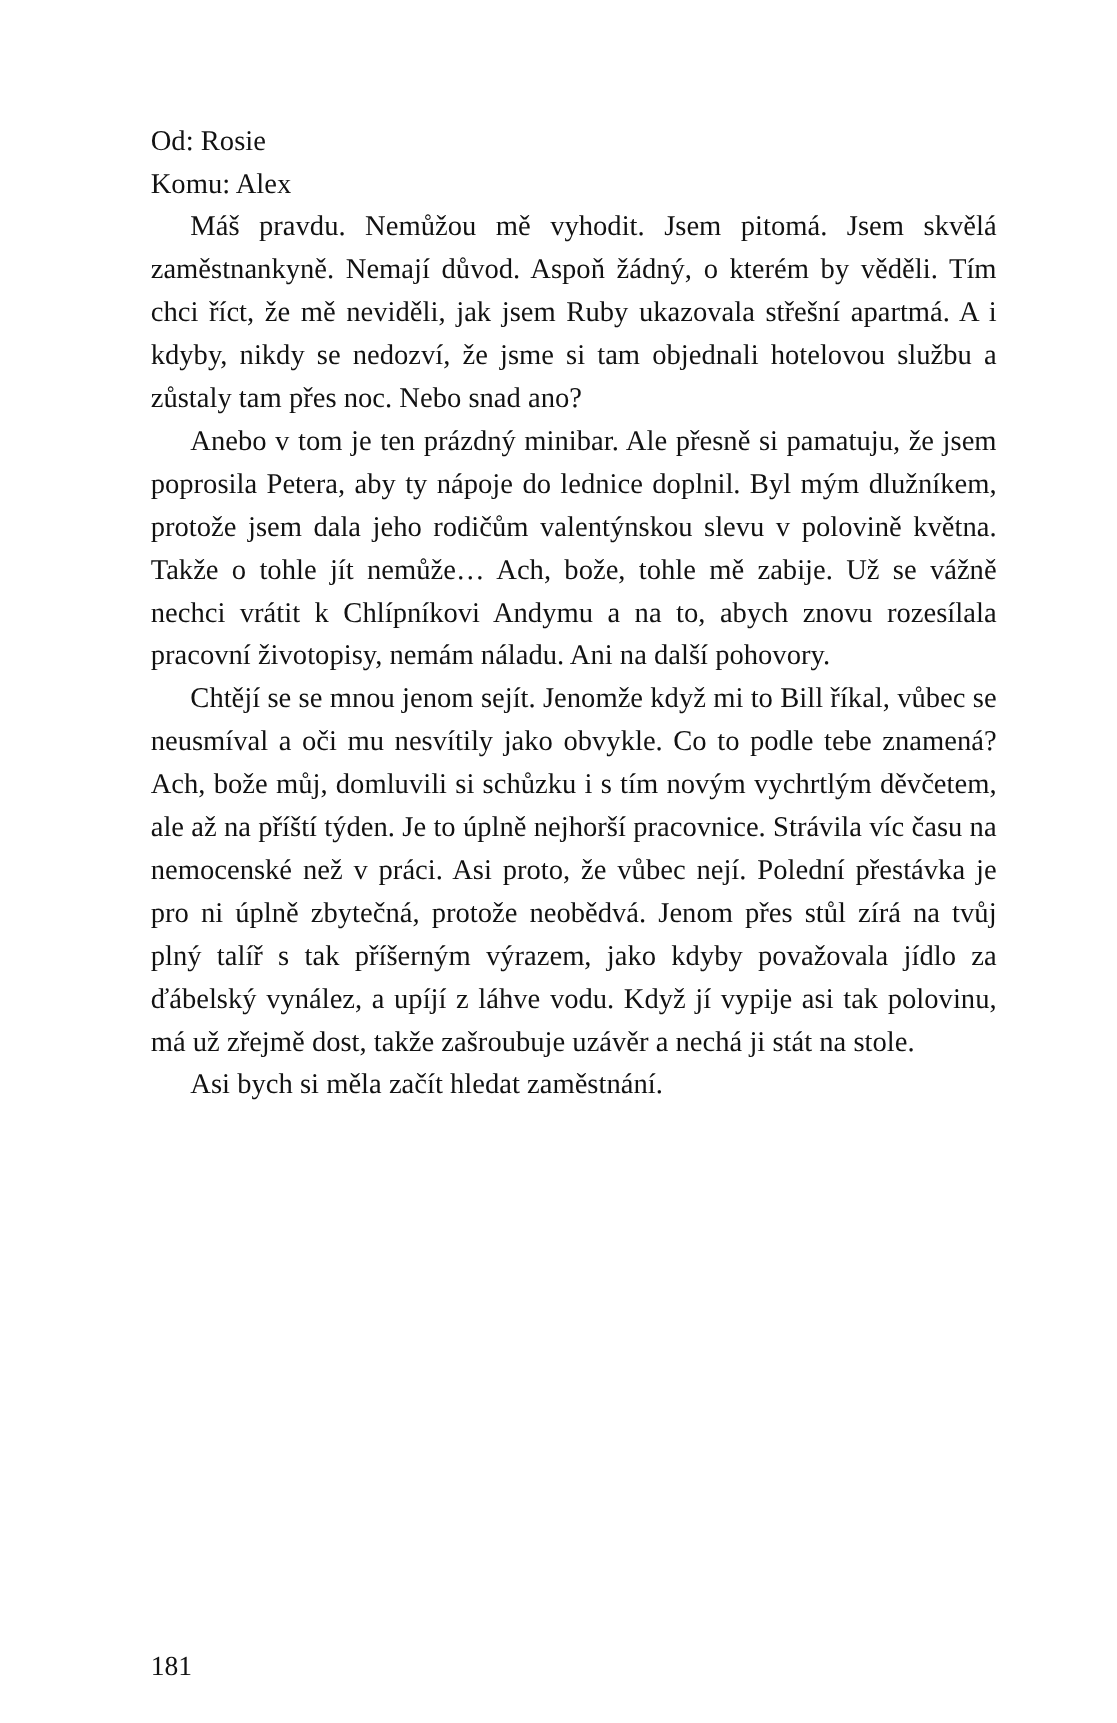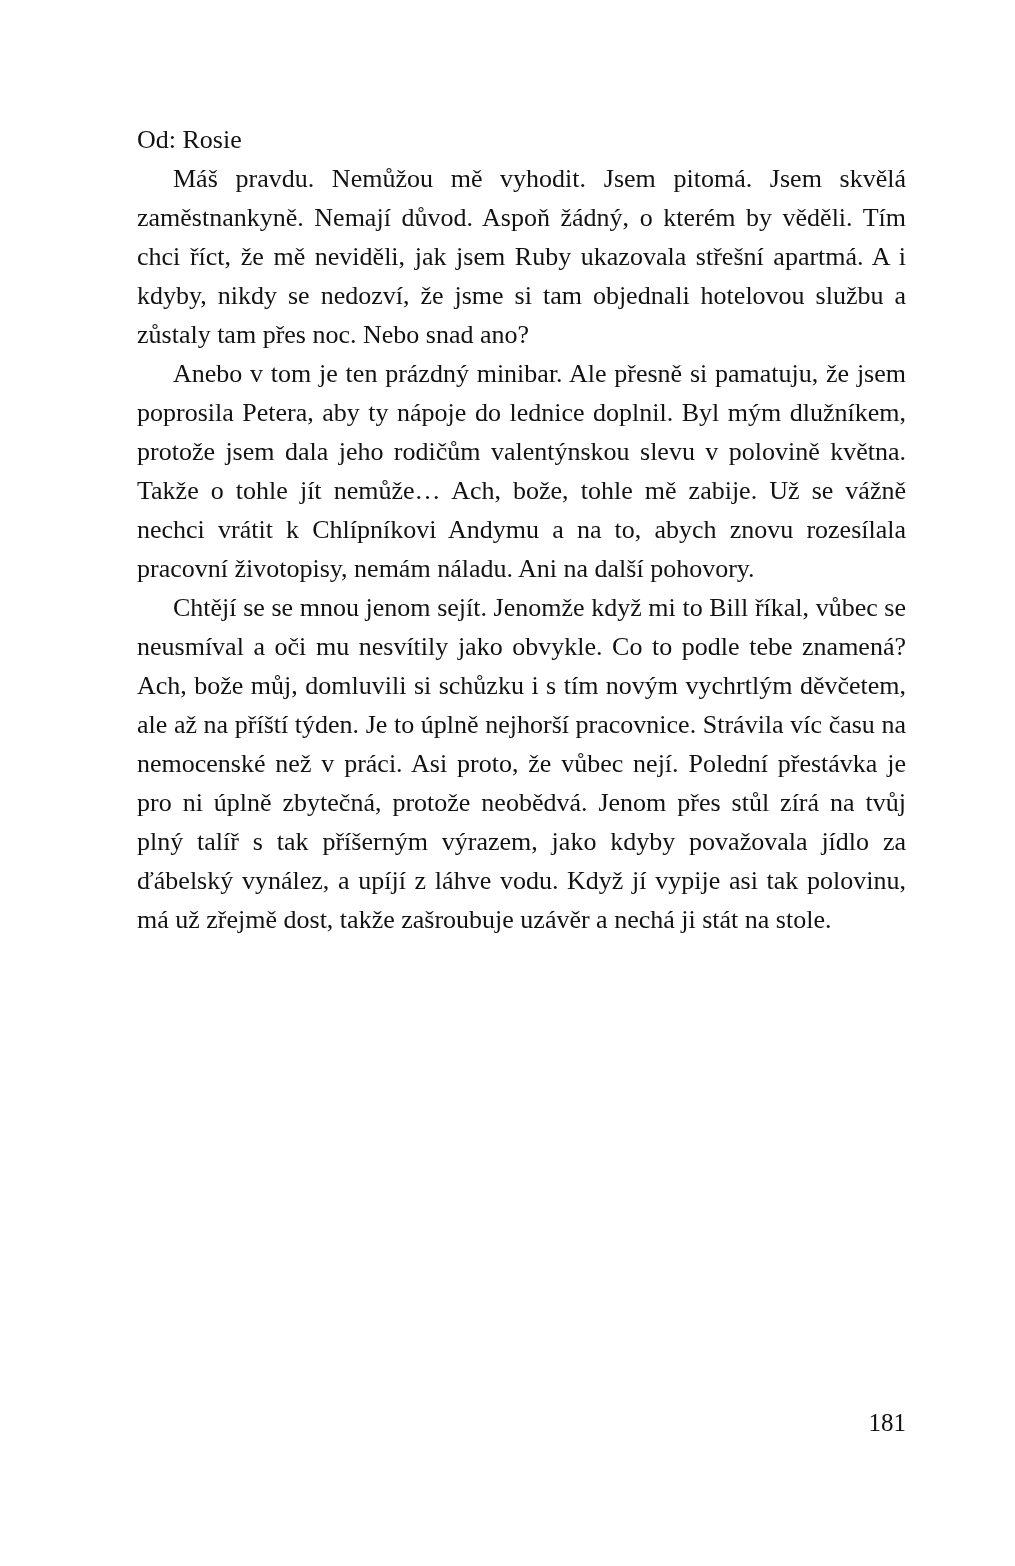--- a/index.html
+++ b/index.html
@@ -12,21 +12,21 @@
     width: 1015px;
     height: 1566px;
     background: #ffffff;
     color: #121212;
     font-family: "Liberation Serif", "DejaVu Serif", serif;
     overflow: hidden;
   }
   .text-block {
     position: absolute;
     left: 137px;
-    top: 120px;
+    top: 108px;
     width: 769px;
     font-size: 26px;
     line-height: 39px;
     text-align: justify;
     hyphens: auto;
     -webkit-hyphens: auto;
   }
   .text-block p {
     margin: 0;
     padding: 0;
@@ -35,30 +35,32 @@
     text-indent: 0;
     text-align: left;
   }
   p.para {
     text-indent: 36px;
   }
   .page-number {
     position: absolute;
     left: 137px;
     width: 769px;
-    top: 1408px;
-    text-align: right;
+    top: 1501px;
+    text-align: left;
     font-size: 25px;
     line-height: 30px;
   }
 </style>
 </head>
 <body>
 
 <div class="page">
   <div class="text-block">
     <p class="hdr">Od: Rosie</p>
+    <p class="hdr">Komu: Alex</p>
     <p class="para">Máš pravdu. Nemůžou mě vyhodit. Jsem pitomá. Jsem skvělá zaměstnankyně. Nemají důvod. Aspoň žádný, o kterém by věděli. Tím chci říct, že mě neviděli, jak jsem Ruby ukazovala střešní apartmá. A i kdyby, nikdy se nedozví, že jsme si tam objednali hotelovou službu a zůstaly tam přes noc. Nebo snad ano?</p>
     <p class="para">Anebo v tom je ten prázdný minibar. Ale přesně si pamatuju, že jsem poprosila Petera, aby ty nápoje do lednice doplnil. Byl mým dlužníkem, protože jsem dala jeho rodičům valentýnskou slevu v polovině května. Takže o tohle jít nemůže… Ach, bože, tohle mě zabije. Už se vážně nechci vrátit k Chlípníkovi Andymu a na to, abych znovu rozesílala pracovní životopisy, nemám náladu. Ani na další pohovory.</p>
     <p class="para">Chtějí se se mnou jenom sejít. Jenomže když mi to Bill říkal, vůbec se neusmíval a oči mu nesvítily jako obvykle. Co to podle tebe znamená? Ach, bože můj, domluvili si schůzku i s tím novým vychrtlým děvčetem, ale až na příští týden. Je to úplně nejhorší pracovnice. Strávila víc času na nemocenské než v práci. Asi proto, že vůbec nejí. Polední přestávka je pro ni úplně zbytečná, protože neobědvá. Jenom přes stůl zírá na tvůj plný talíř s tak příšerným výrazem, jako kdyby považovala jídlo za ďábelský vynález, a upíjí z láhve vodu. Když jí vypije asi tak polovinu, má už zřejmě dost, takže zašroubuje uzávěr a nechá ji stát na stole.</p>
+    <p class="para">Asi bych si měla začít hledat zaměstnání.</p>
   </div>
   <div class="page-number">181</div>
 </div>
 
 </body></html>

